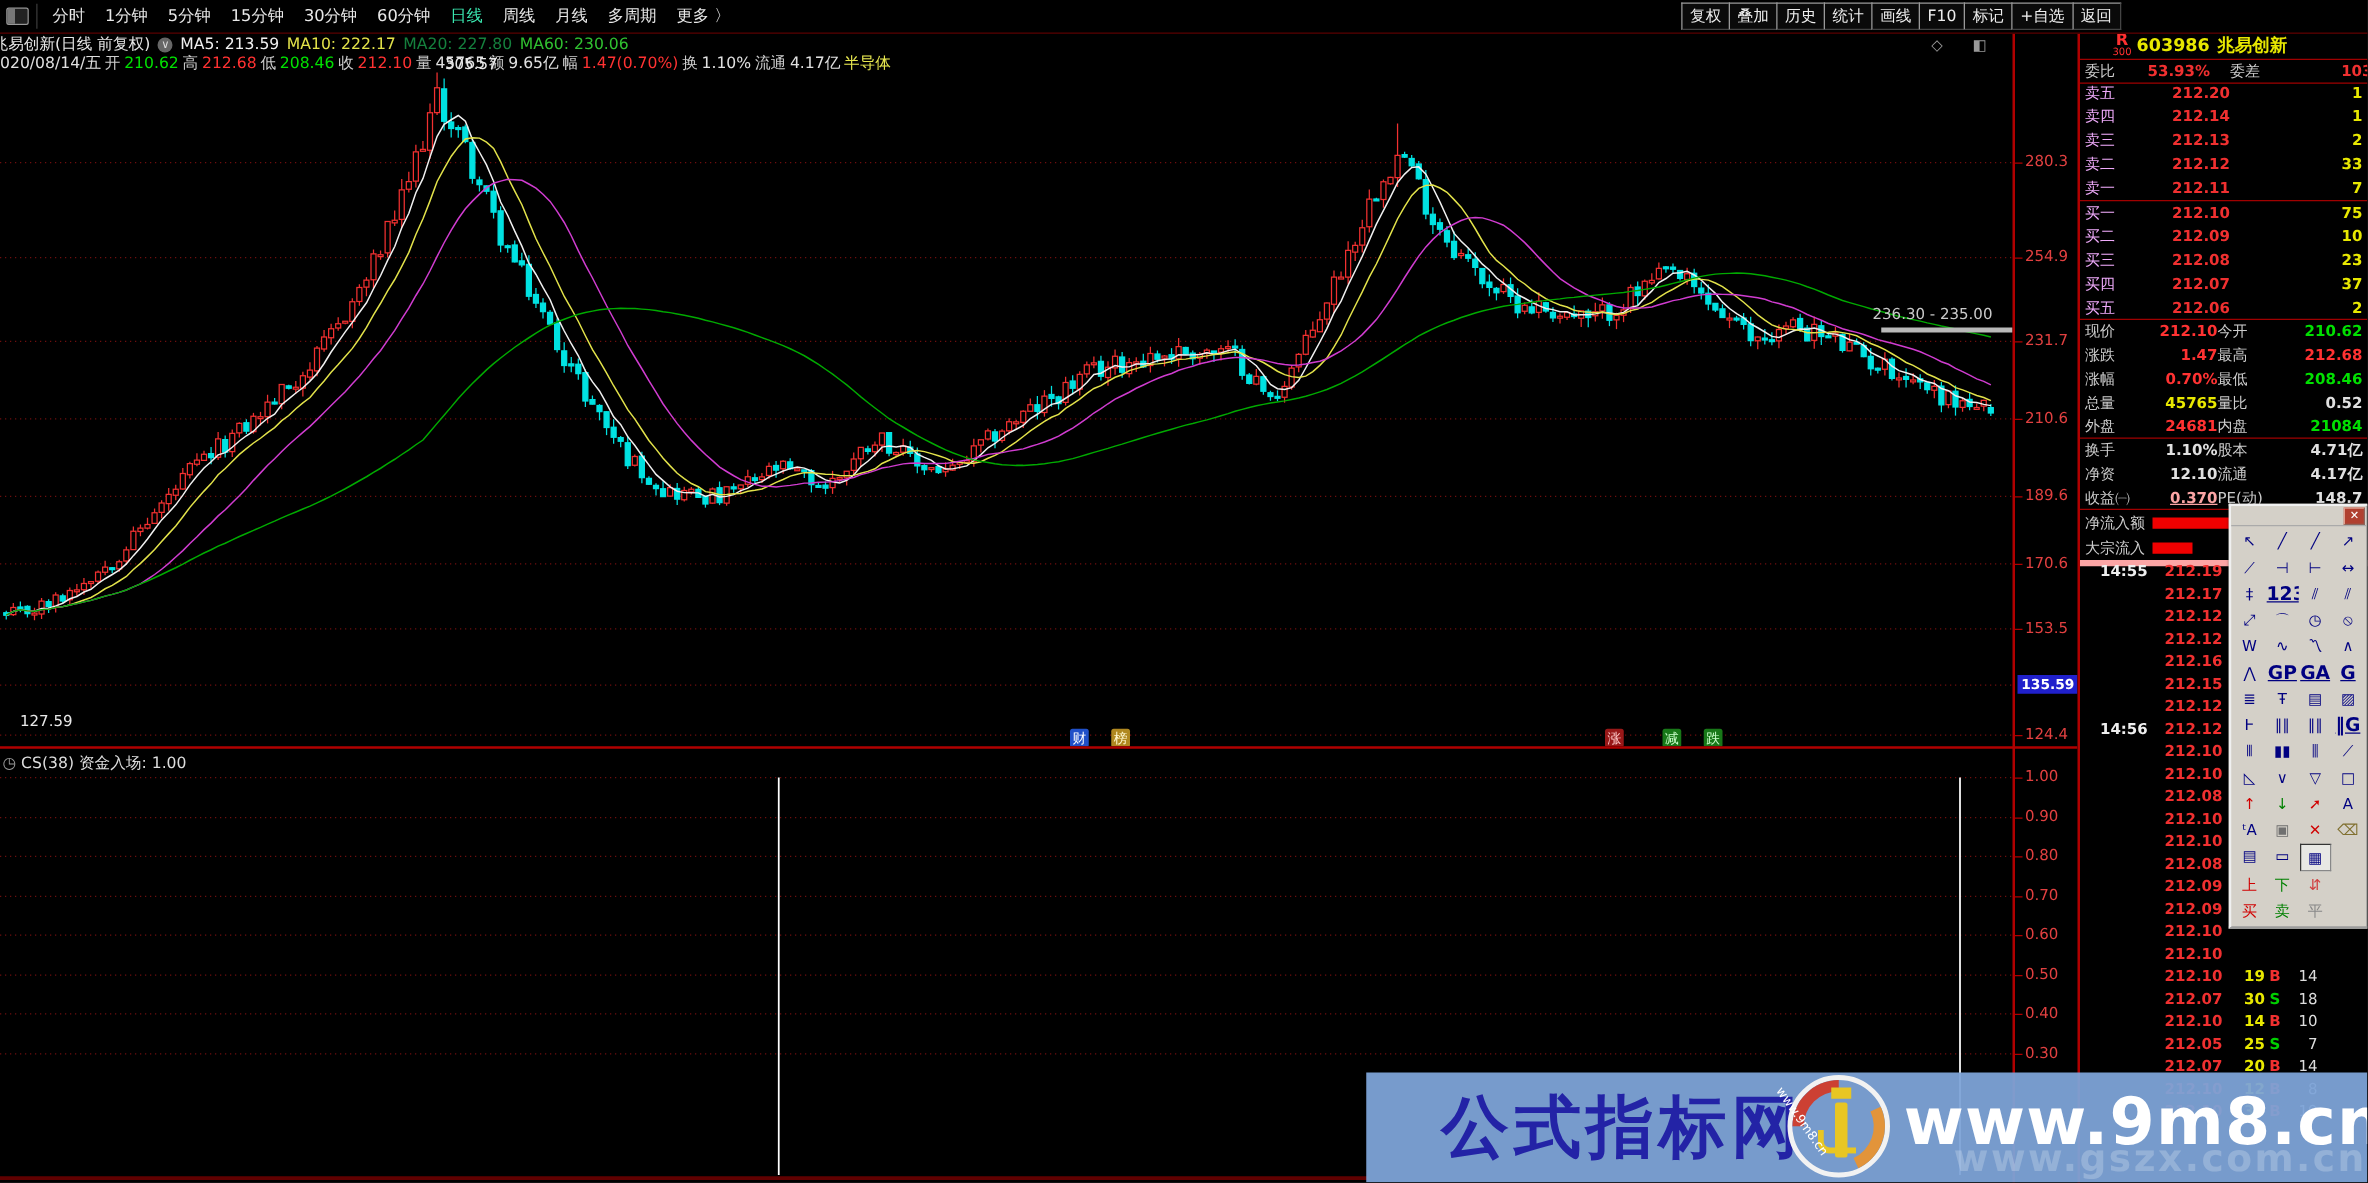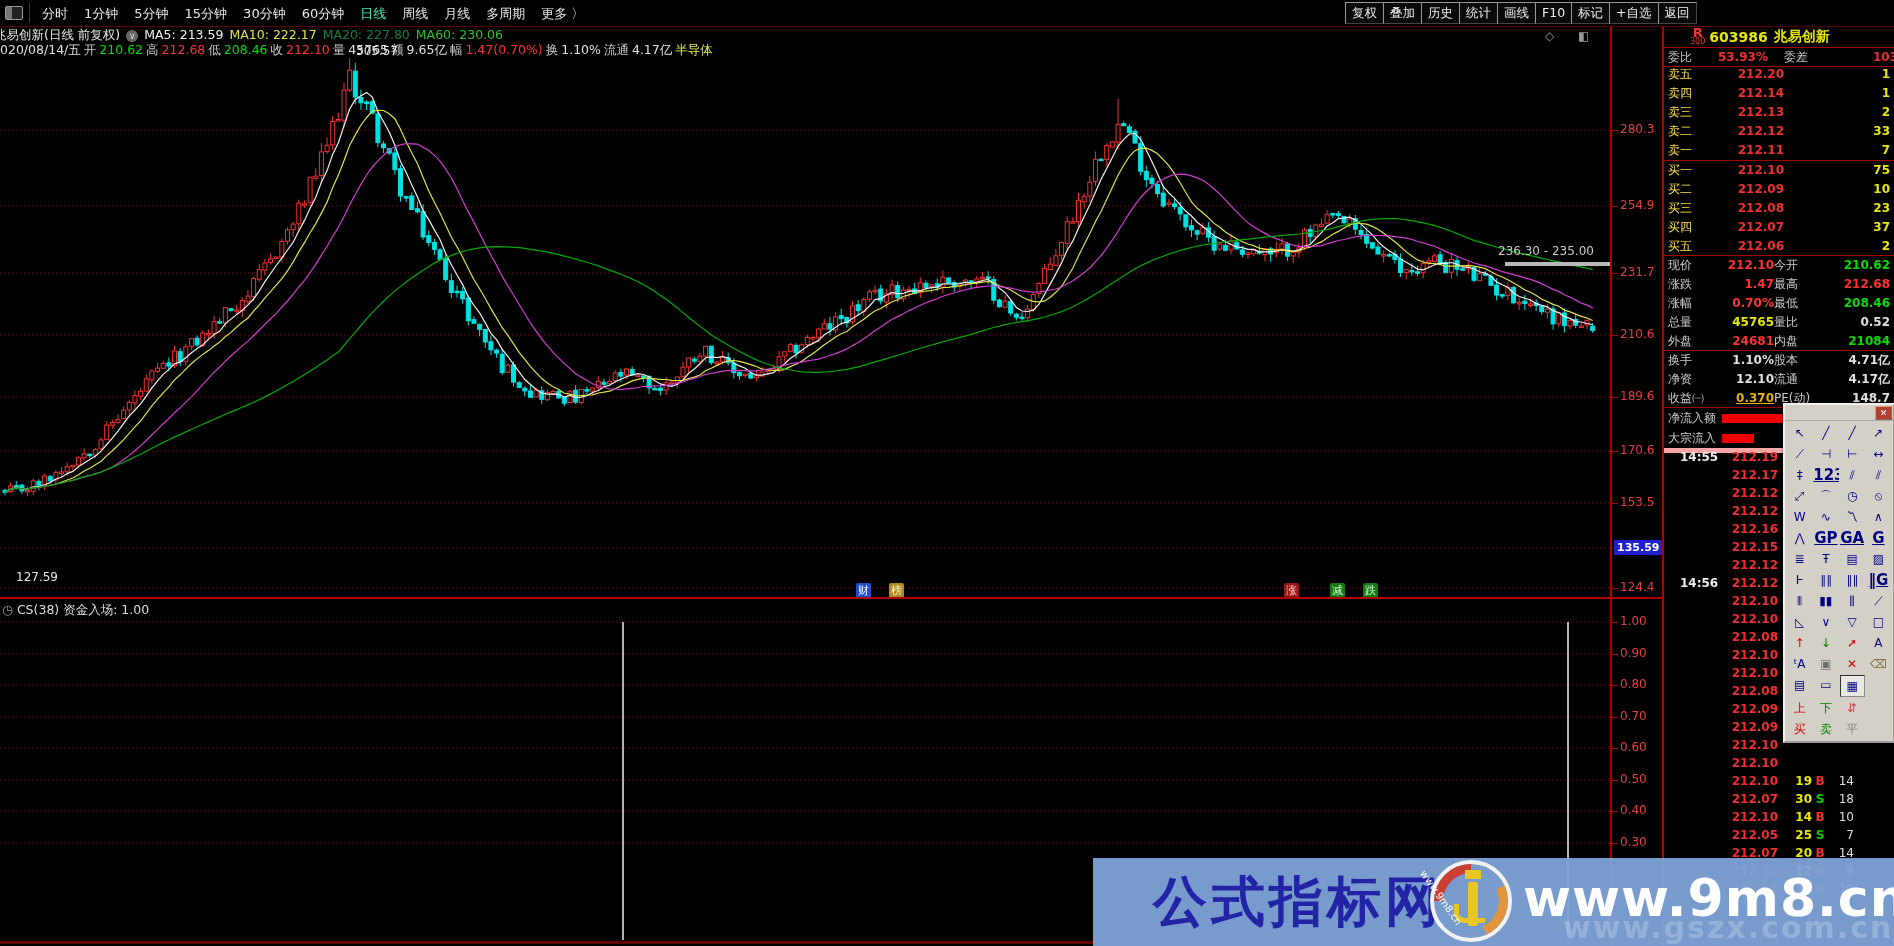--- a/index.html
+++ b/index.html
@@ -43,21 +43,21 @@
   #idlabel{position:absolute;left:2px;top:3px;color:#ddd;font-size:12.5px;z-index:5;}
   
   #quote{position:absolute;left:1662px;top:26px;width:232px;height:920px;background:#000;
          border-left:2px solid #b00000;border-top:1px solid #b00000;z-index:10;overflow:hidden;}
   .qsec{position:absolute;left:0;width:230px;}
   .qname{display:flex;align-items:center;height:20px;}
   .rbadge{color:#ff3030;font-weight:bold;font-size:13px;line-height:9px;text-align:center;margin:0 4px 0 26px;}
   .rbadge small{display:block;font-size:8px;font-weight:normal;}
   .qcode,.qstock{color:#e8e800;font-weight:bold;font-size:14px;margin-right:6px;}
   .qrow{display:grid;grid-template-columns:46px 70px 1fr;height:19px;line-height:19px;padding:0 4px;}
-  .qrow .lbl{color:#fde047;font-family:Liberation Serif, serif;}
+  .qrow .lbl{color:#f0abfc;font-family:Liberation Serif, serif;}
   .qrow .prc{color:#f03030;font-weight:bold;text-align:right;}
   .qrow .vol{color:#e8e800;font-weight:bold;text-align:right;}
   .wrow{display:grid;grid-template-columns:34px 66px 40px 1fr;height:18px;line-height:18px;padding:0 4px;
         border-top:1px solid #a00000;border-bottom:1px solid #a00000;}
   .wrow .lbl{color:#ccc;} .wrow .red{color:#f03030;font-weight:bold;text-align:right;}
   .prow{display:grid;grid-template-columns:48px 58px 46px 1fr;height:19px;line-height:19px;padding:0 4px;}
   .prow .lbl{color:#ccc;} .prow .val{font-weight:bold;text-align:right;}
   .frow{display:flex;align-items:center;height:20px;padding:0 4px;color:#ccc;}
   .fbar{height:9px;background:#f00000;margin-left:6px;}
   .trow{display:grid;grid-template-columns:42px 56px 34px 16px 26px;height:18px;line-height:18px;padding:0 4px;}
@@ -886,21 +886,21 @@
           <span class="val" style="color: rgb(224, 224, 224);">4.71亿</span>
         </div>
         <div class="prow">
           <span class="lbl">净资</span>
           <span class="val" style="color: rgb(224, 224, 224);">12.10</span>
           <span class="lbl">流通</span>
           <span class="val" style="color: rgb(224, 224, 224);">4.17亿</span>
         </div>
         <div class="prow">
           <span class="lbl">收益㈠</span>
-          <span class="val" style="color: #eab308; text-decoration: underline;">0.370</span>
+          <span class="val" style="color: #fca5a5; text-decoration: underline;">0.370</span>
           <span class="lbl">PE(动)</span>
           <span class="val" style="color: rgb(224, 224, 224);">148.7</span>
         </div>
       </div>
     <div class="qsec bt bb" id="qflows" style="top:380px;">
         <div class="frow">
           <span>净流入额</span>
           <div class="fbar" style="width: 105px;"></div>
         </div>
         <div class="frow">

